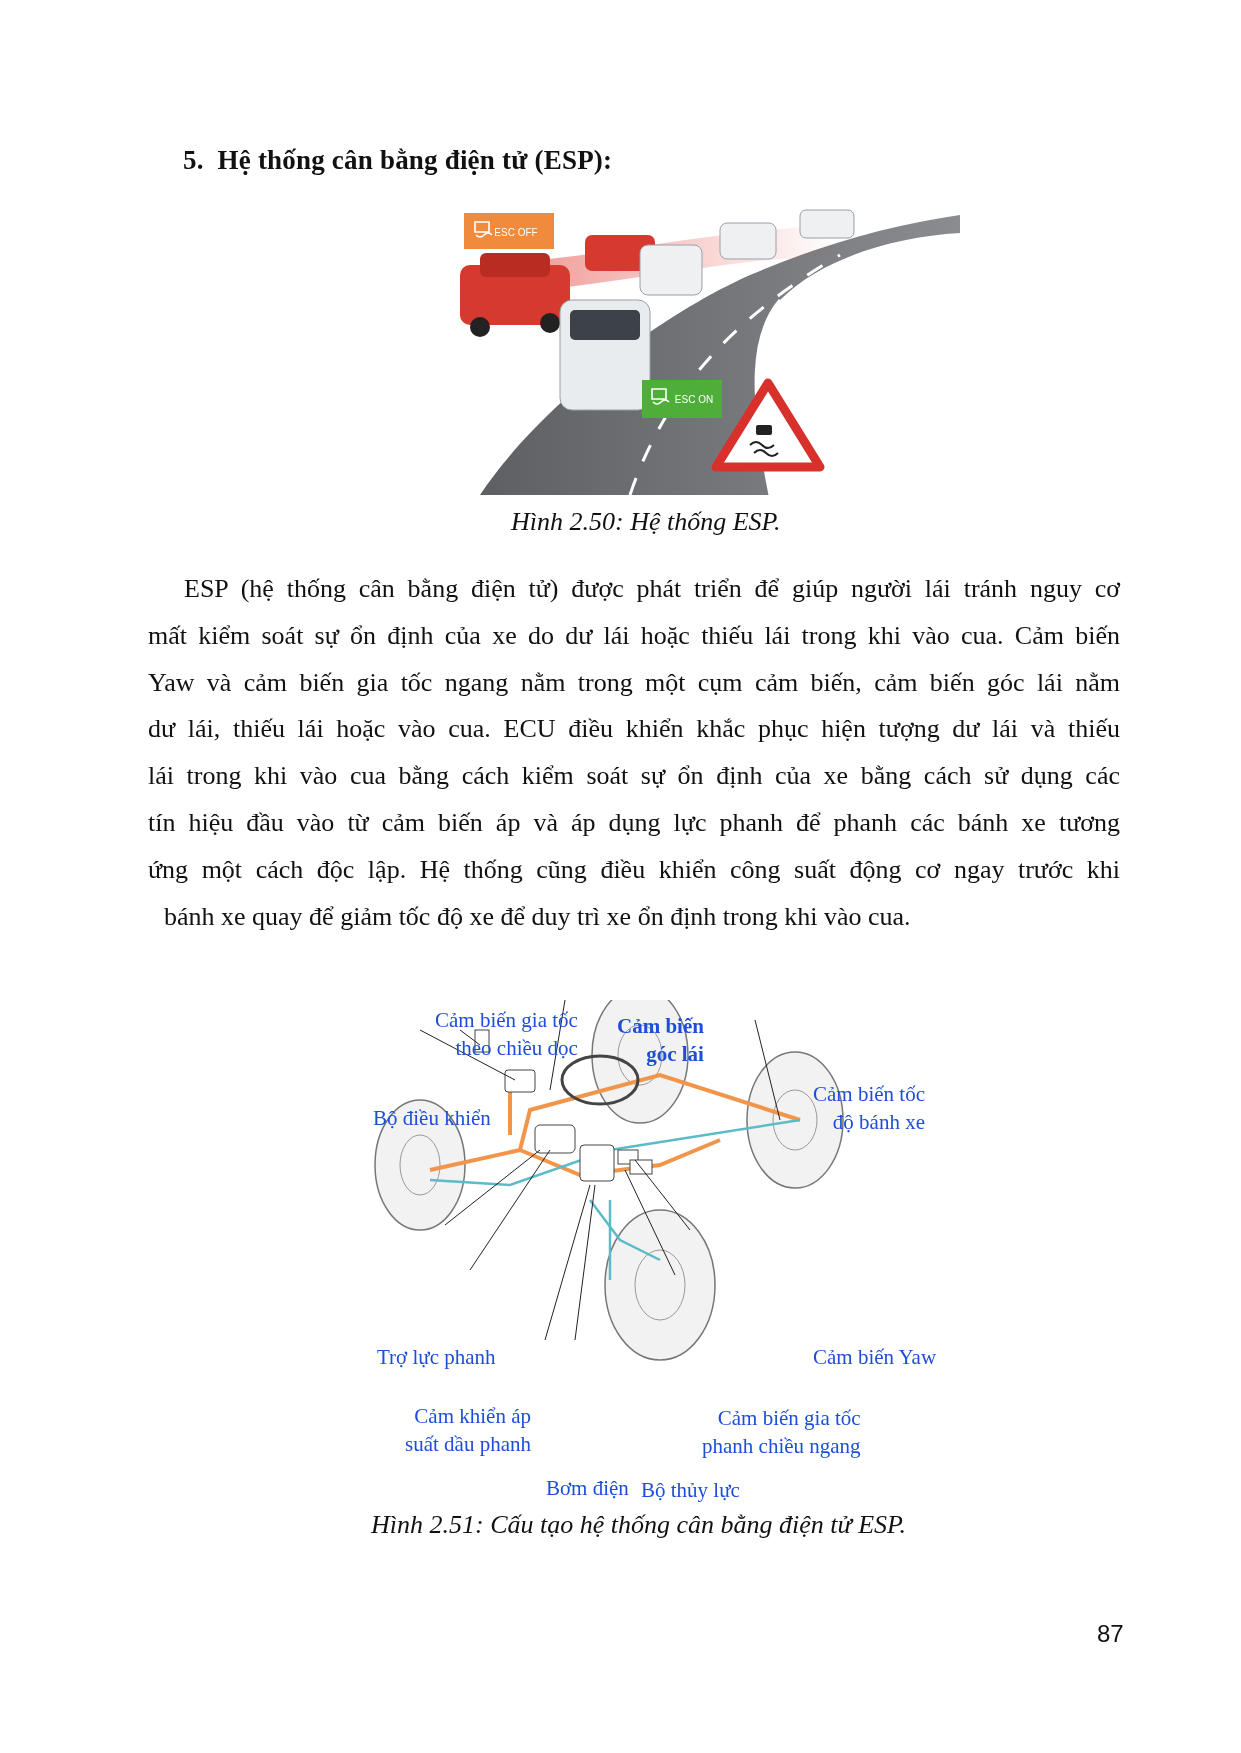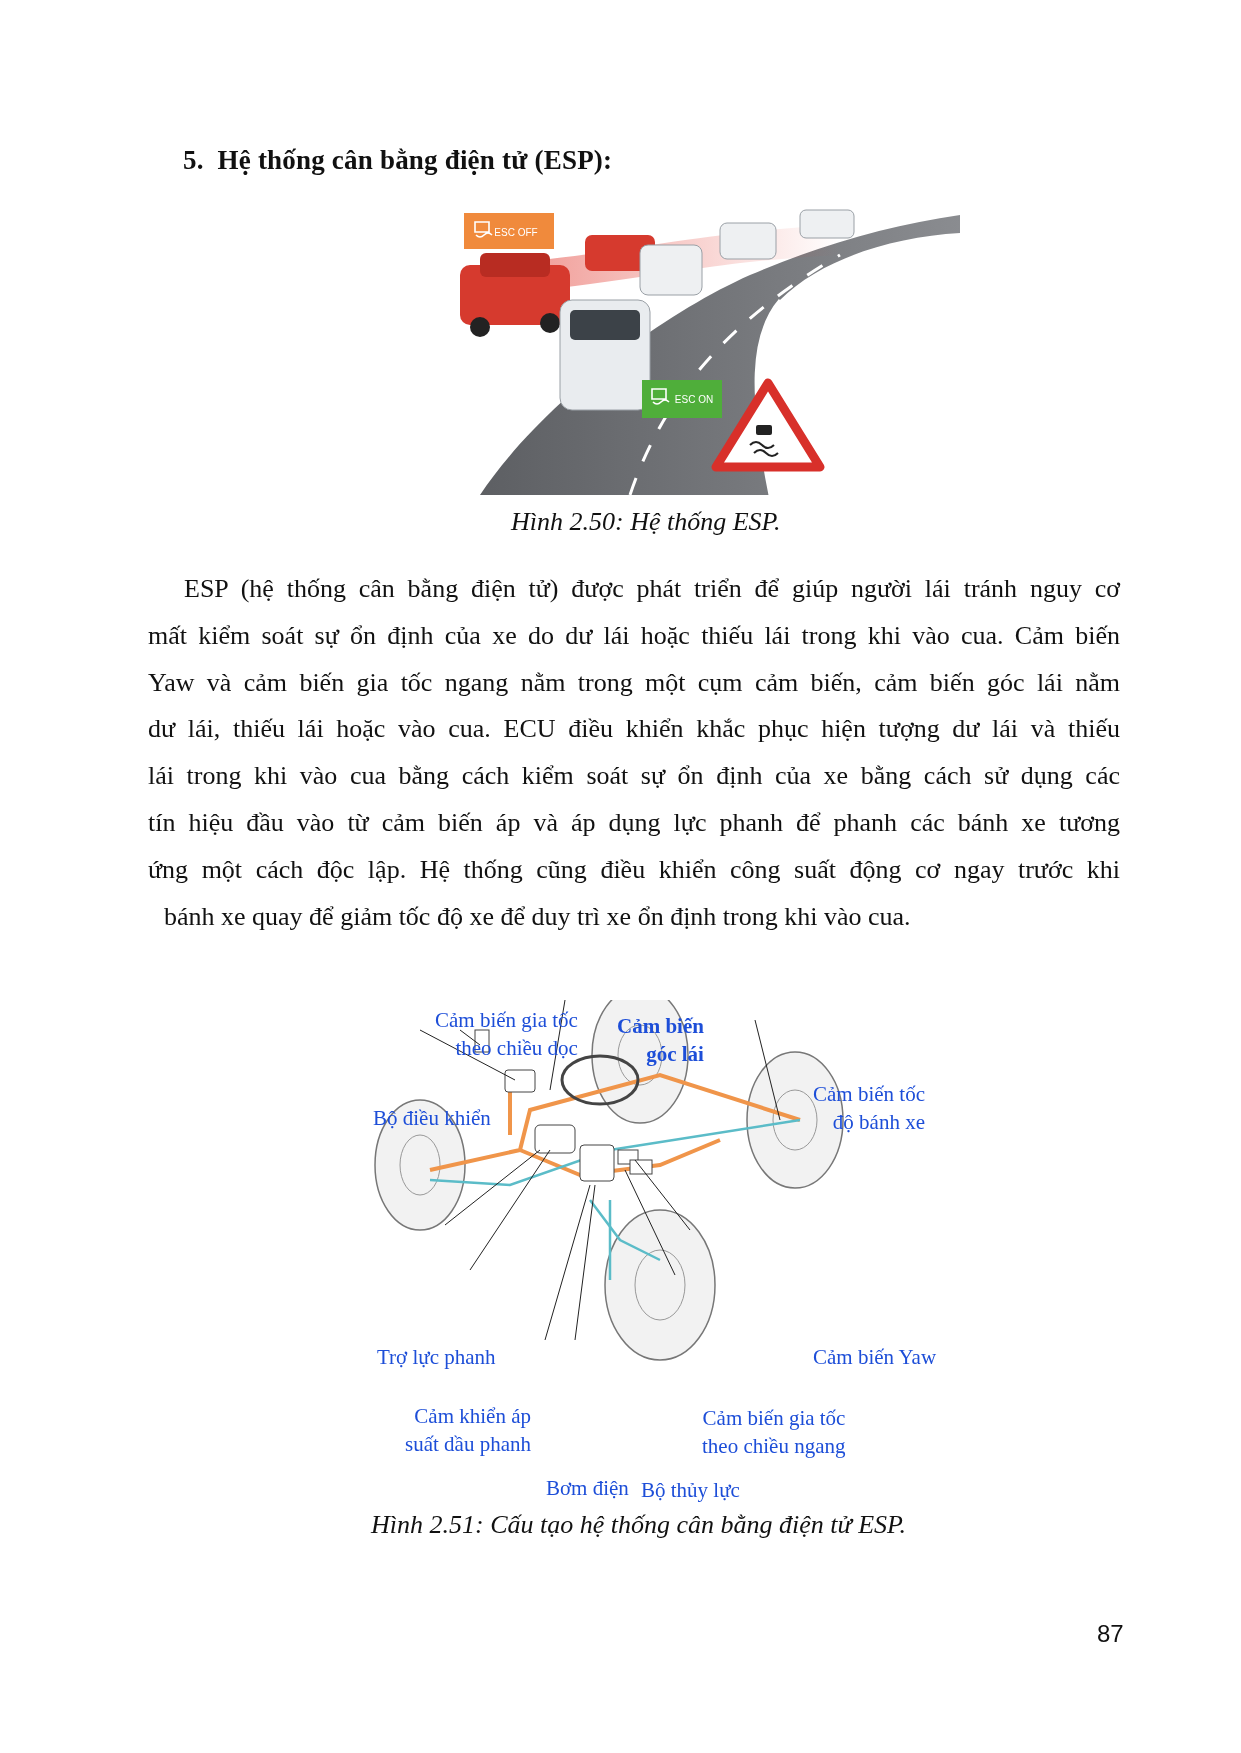--- a/index.html
+++ b/index.html
@@ -143,20 +143,20 @@
   <div>độ bánh xe</div>
 </div>
 <div class="lbl" style="left:377px;top:1343px;">Trợ lực phanh</div>
 <div class="lbl" style="left:813px;top:1343px;">Cảm biến Yaw</div>
 <div class="lbl" style="left:405px;top:1402px;">
   <div style="padding-left:5px">Cảm khiển áp</div>
   <div>suất dầu phanh</div>
 </div>
 <div class="lbl" style="left:702px;top:1404px;">
   <div>Cảm biến gia tốc</div>
-  <div>theo chiều ngang</div>
+  <div>phanh chiều ngang</div>
 </div>
 <div class="lbl" style="left:546px;top:1474px;">Bơm điện</div>
 <div class="lbl" style="left:641px;top:1476px;">Bộ thủy lực</div>
 
 <div class="caption cap2">Hình 2.51: Cấu tạo hệ thống cân bằng điện tử ESP.</div>
 
 <div class="pagenum">87</div>
 
 </body></html>

